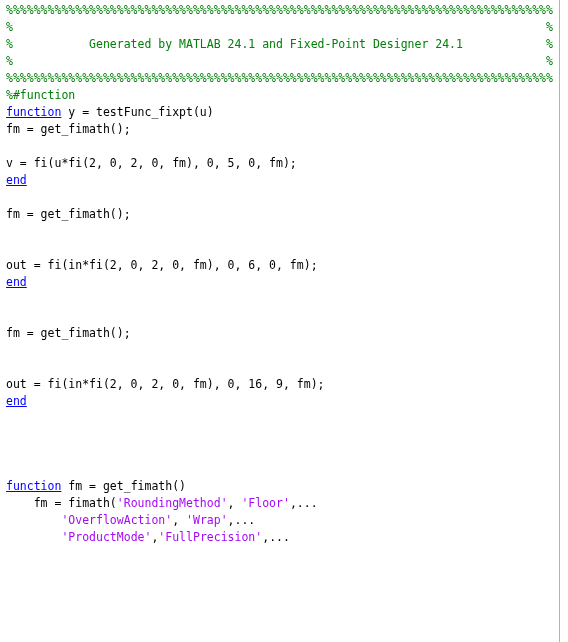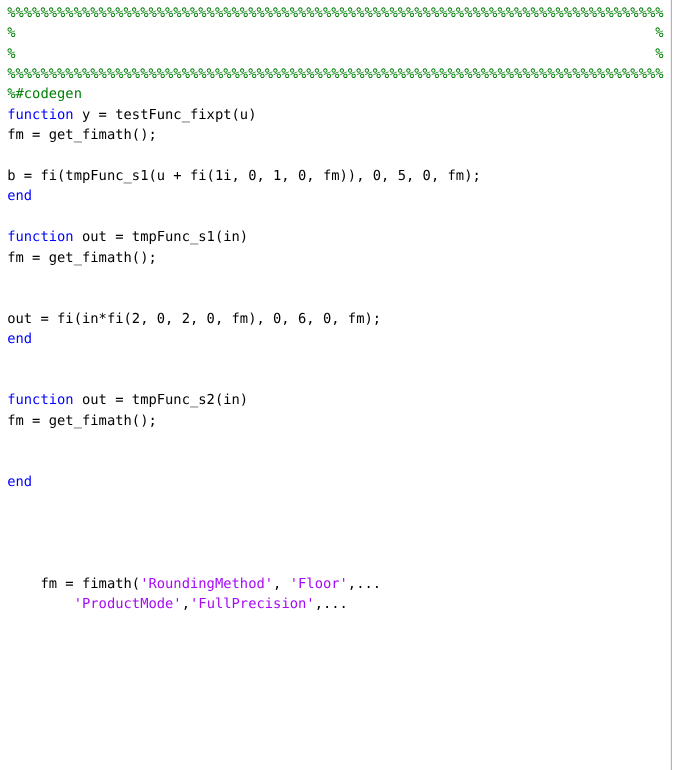--- a/index.html
+++ b/index.html
@@ -46,56 +46,58 @@
     letter-spacing: 0px;
   }
 
   .ln {
     display: block;
     height: 17px;
     white-space: pre;
   }
 
   .cmt  { color: #028009; }
-  .kw   { color: #0000ff; }
+  .kw   { color: #0000ff; text-decoration: underline; }
   .str  { color: #a709f5; }
   .pln  { color: #000000; text-align: center; }
 </style>
 </head>
 <body>
 
 <div id="editor">
 
   <div id="ruler"></div>
 
   <pre id="code"><span class="ln"><span class="cmt">%%%%%%%%%%%%%%%%%%%%%%%%%%%%%%%%%%%%%%%%%%%%%%%%%%%%%%%%%%%%%%%%%%%%%%%%%%%%%%%</span>
 </span><span class="ln"><span class="cmt">%                                                                             %</span>
+</span><span class="ln"><span class="cmt">%           Generated by MATLAB 24.1 and Fixed-Point Designer 24.1            %</span>
 </span><span class="ln"><span class="cmt">%                                                                             %</span>
 </span><span class="ln"><span class="cmt">%%%%%%%%%%%%%%%%%%%%%%%%%%%%%%%%%%%%%%%%%%%%%%%%%%%%%%%%%%%%%%%%%%%%%%%%%%%%%%%</span>
-</span><span class="ln"><span class="cmt">%#codegen</span>
+</span><span class="ln"><span class="cmt">%#function</span>
 </span><span class="ln"><span class="kw">function</span><span class="pln"> y = testFunc_fixpt(u)</span>
 </span><span class="ln"><span class="pln">fm = get_fimath();</span>
 </span><span class="ln">
-</span><span class="ln"><span class="pln">b = fi(tmpFunc_s1(u + fi(1i, 0, 1, 0, fm)), 0, 5, 0, fm);</span>
+</span><span class="ln"><span class="pln">v = fi(u*fi(2, 0, 2, 0, fm), 0, 5, 0, fm);</span>
 </span><span class="ln"><span class="kw">end</span>
 </span><span class="ln">
-</span><span class="ln"><span class="kw">function</span><span class="pln"> out = tmpFunc_s1(in)</span>
 </span><span class="ln"><span class="pln">fm = get_fimath();</span>
 </span><span class="ln">
 </span><span class="ln">
 </span><span class="ln"><span class="pln">out = fi(in*fi(2, 0, 2, 0, fm), 0, 6, 0, fm);</span>
 </span><span class="ln"><span class="kw">end</span>
 </span><span class="ln">
 </span><span class="ln">
-</span><span class="ln"><span class="kw">function</span><span class="pln"> out = tmpFunc_s2(in)</span>
 </span><span class="ln"><span class="pln">fm = get_fimath();</span>
 </span><span class="ln">
 </span><span class="ln">
+</span><span class="ln"><span class="pln">out = fi(in*fi(2, 0, 2, 0, fm), 0, 16, 9, fm);</span>
 </span><span class="ln"><span class="kw">end</span>
 </span><span class="ln">
 </span><span class="ln">
 </span><span class="ln">
 </span><span class="ln">
+</span><span class="ln"><span class="kw">function</span><span class="pln"> fm = get_fimath()</span>
 </span><span class="ln"><span class="pln">    fm = fimath(</span><span class="str">'RoundingMethod'</span><span class="pln">, </span><span class="str">'Floor'</span><span class="pln">,...</span>
+</span><span class="ln"><span class="pln">        </span><span class="str">'OverflowAction'</span><span class="pln">, </span><span class="str">'Wrap'</span><span class="pln">,...</span>
 </span><span class="ln"><span class="pln">        </span><span class="str">'ProductMode'</span><span class="pln">,</span><span class="str">'FullPrecision'</span><span class="pln">,...</span>
 </span></pre>
 
 </div>
 
 </body></html>

